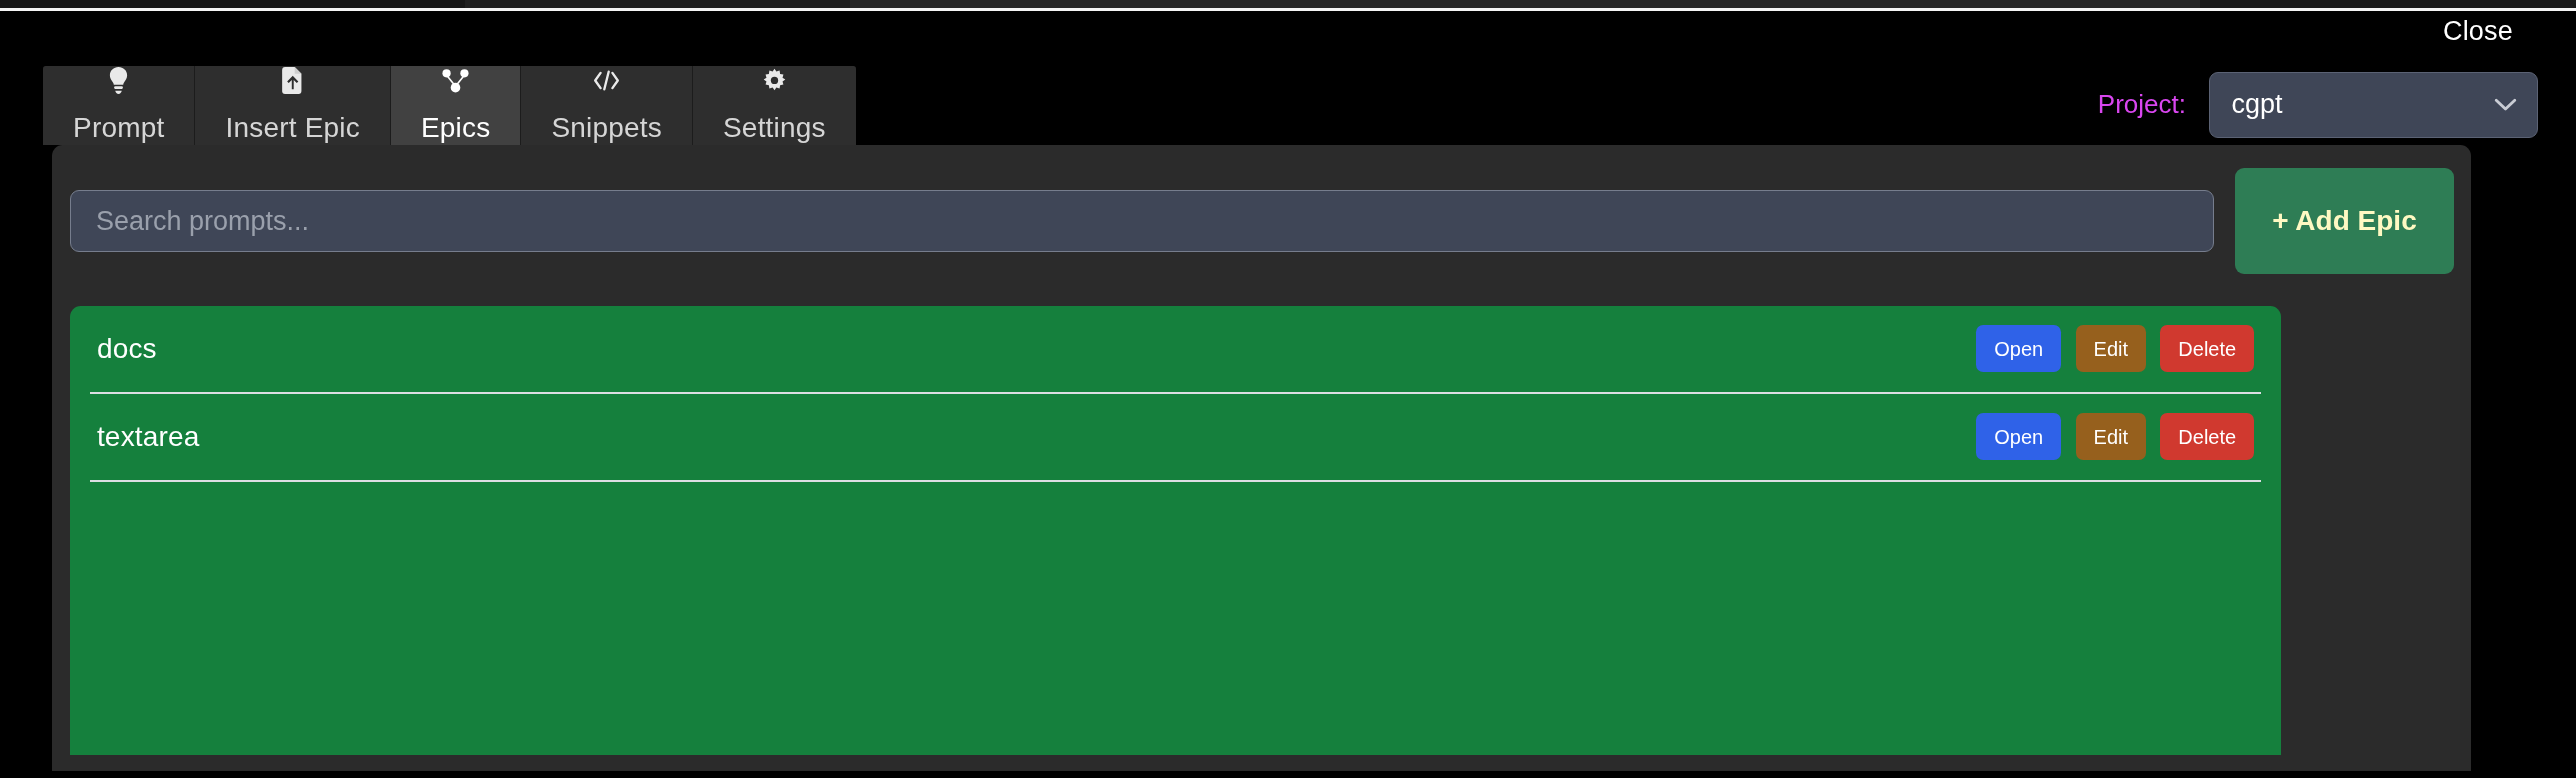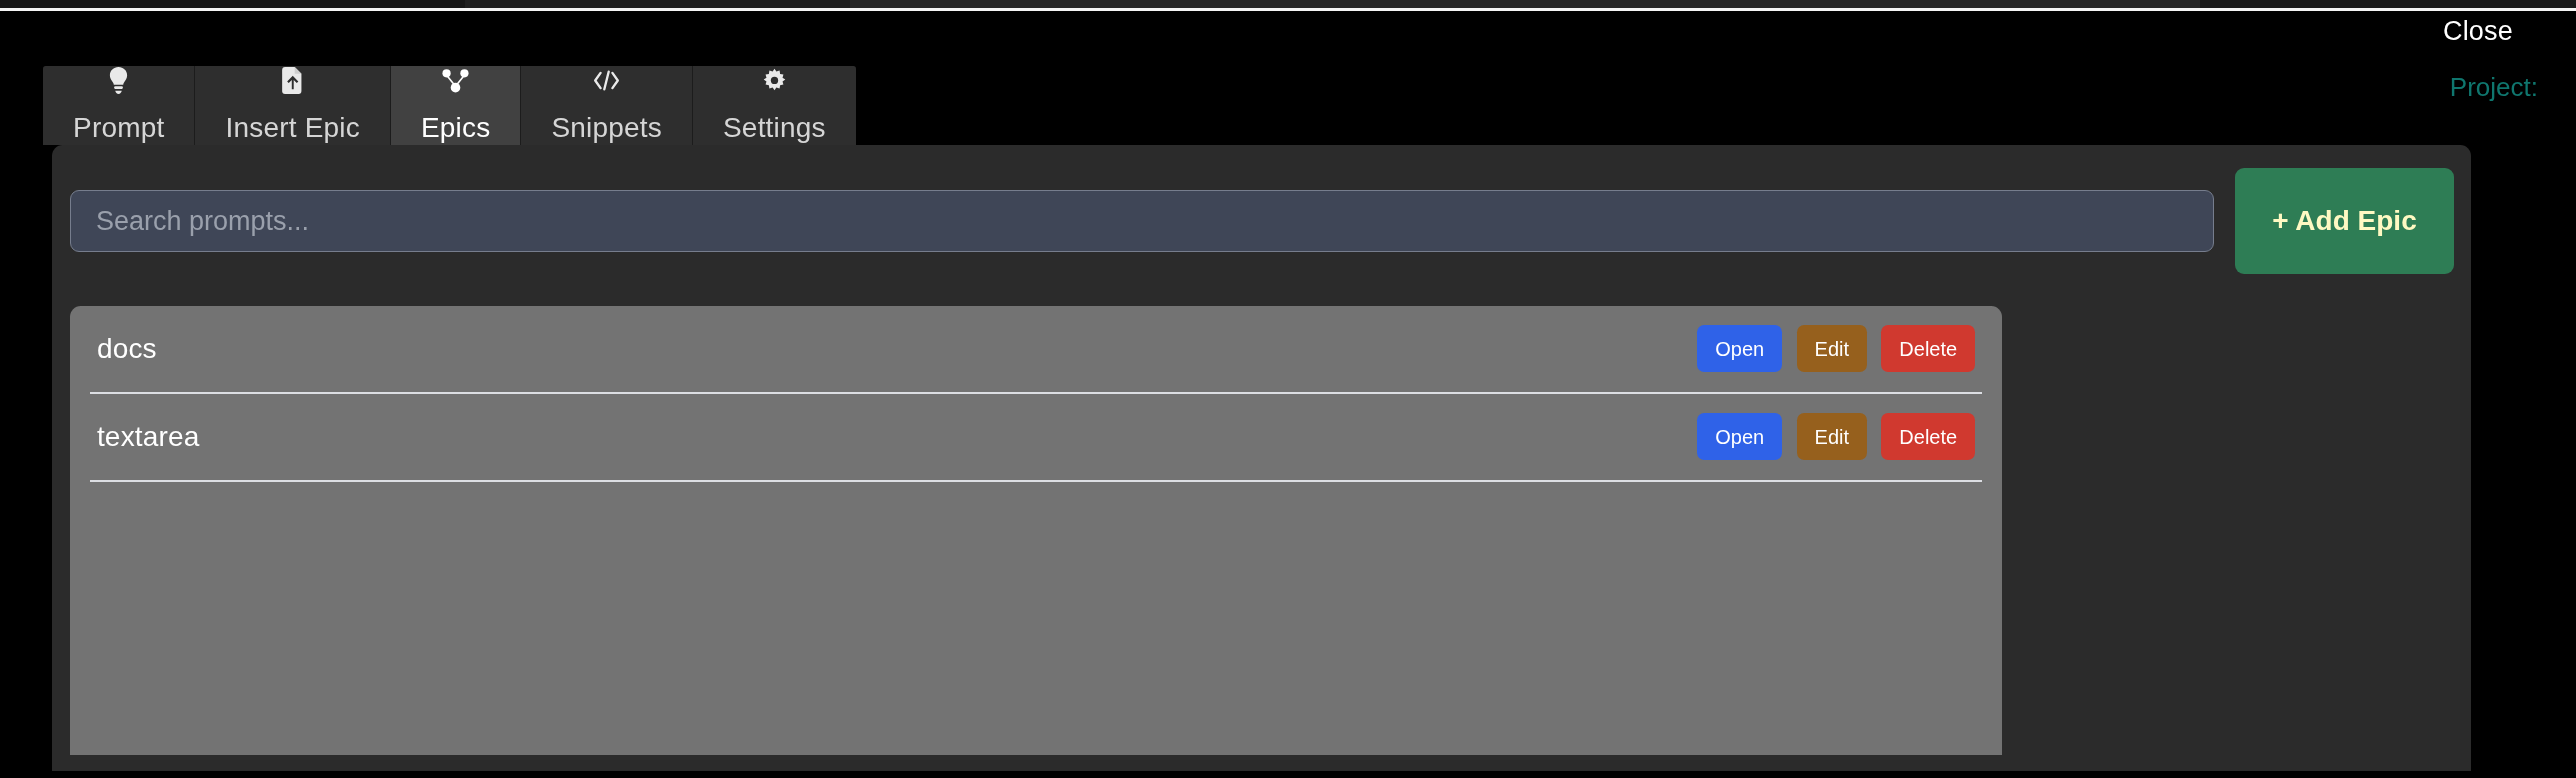--- a/index.html
+++ b/index.html
@@ -95,21 +95,21 @@
 
   
   #project-area {
     position: absolute;
     right: 38px; top: 25px;
     display: flex;
     align-items: center;
     gap: 23px;
   }
   #project-label {
-    color: #0f766e;
+    color: #d946ef;
     font-size: 26px;
     white-space: nowrap;
   }
   #project-select {
     position: relative;
     width: 329px; height: 66px;
     background: #3f4657;
     border: 1.8px solid #5b6274;
     border-radius: 9px;
     display: flex;
@@ -176,22 +176,22 @@
     line-height: 1.35;
     cursor: pointer;
     padding: 0 16px;
     align-self: center;
   }
 
   
   #epic-list-panel {
     position: absolute;
     left: 18px; top: 161px;
-    width: 1932px; height: 449px;
-    background: #737373;
+    width: 2211px; height: 449px;
+    background: #15803d;
     border-radius: 10.7px 10.7px 0 0;
     padding: 0 19.7px;
     overflow: hidden;
   }
   .epic-row {
     position: relative;
     height: 88px;
     display: flex;
     align-items: center;
     justify-content: space-between;
@@ -295,20 +295,28 @@
             <circle cx="14" cy="13.9" r="4.1" fill="#2e2e2e"></circle>
           </svg>
         </span>
         <span>Settings</span>
       </div>
 
     </div>
 
     <div id="project-area">
       <span id="project-label">Project:</span>
+      <div id="project-select">
+        <span class="value">cgpt</span>
+        <span id="project-chevron">
+          <svg width="23" height="14.3" viewBox="0 0 26 16" fill="none" stroke="#c9ccd4" stroke-width="3.2" stroke-linecap="round" stroke-linejoin="round">
+            <path d="M2.5 3 L13 13 L23.5 3"></path>
+          </svg>
+        </span>
+      </div>
     </div>
 
   </div>
 
   <div id="content-panel">
 
     <div id="search-row">
       <input id="search-input" type="text" placeholder="Search prompts..." style="">
       <button id="add-epic-button">+ Add Epic</button>
     </div>

